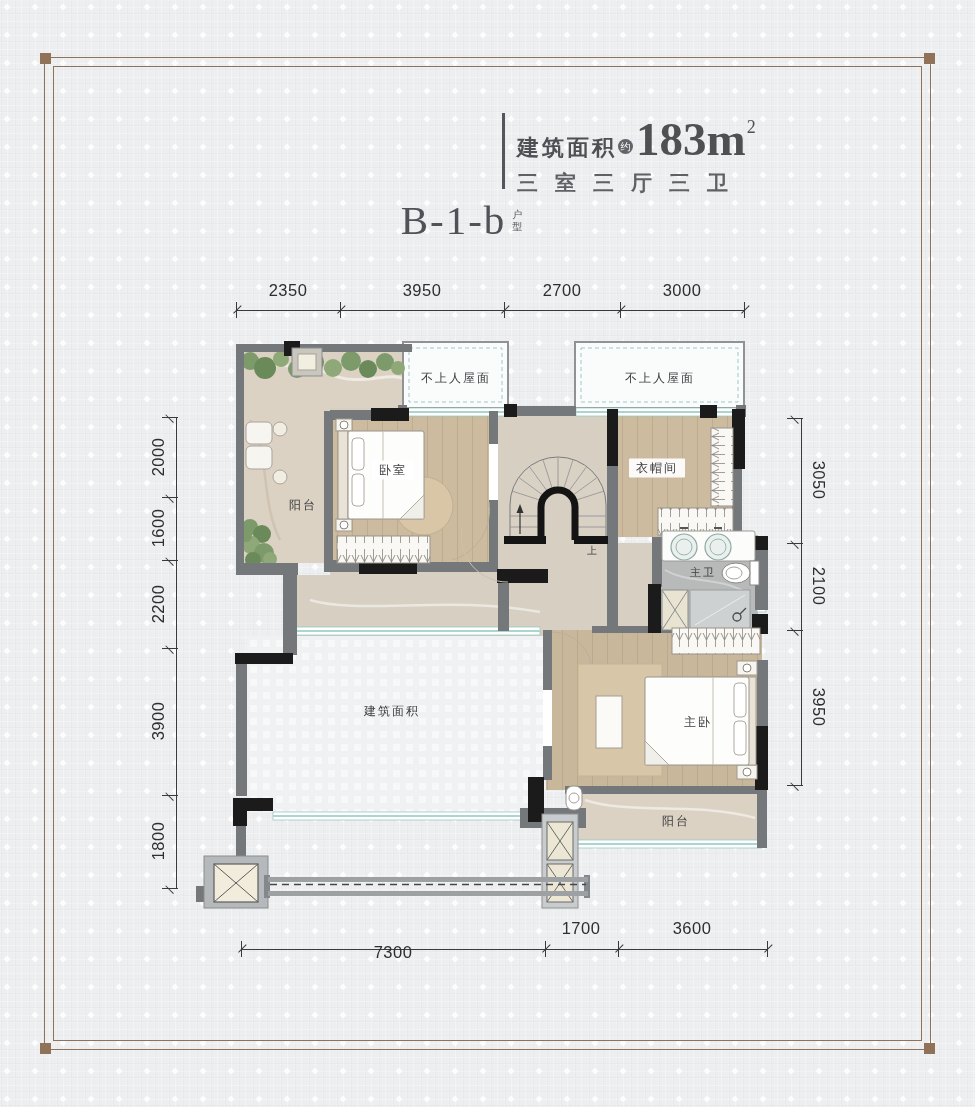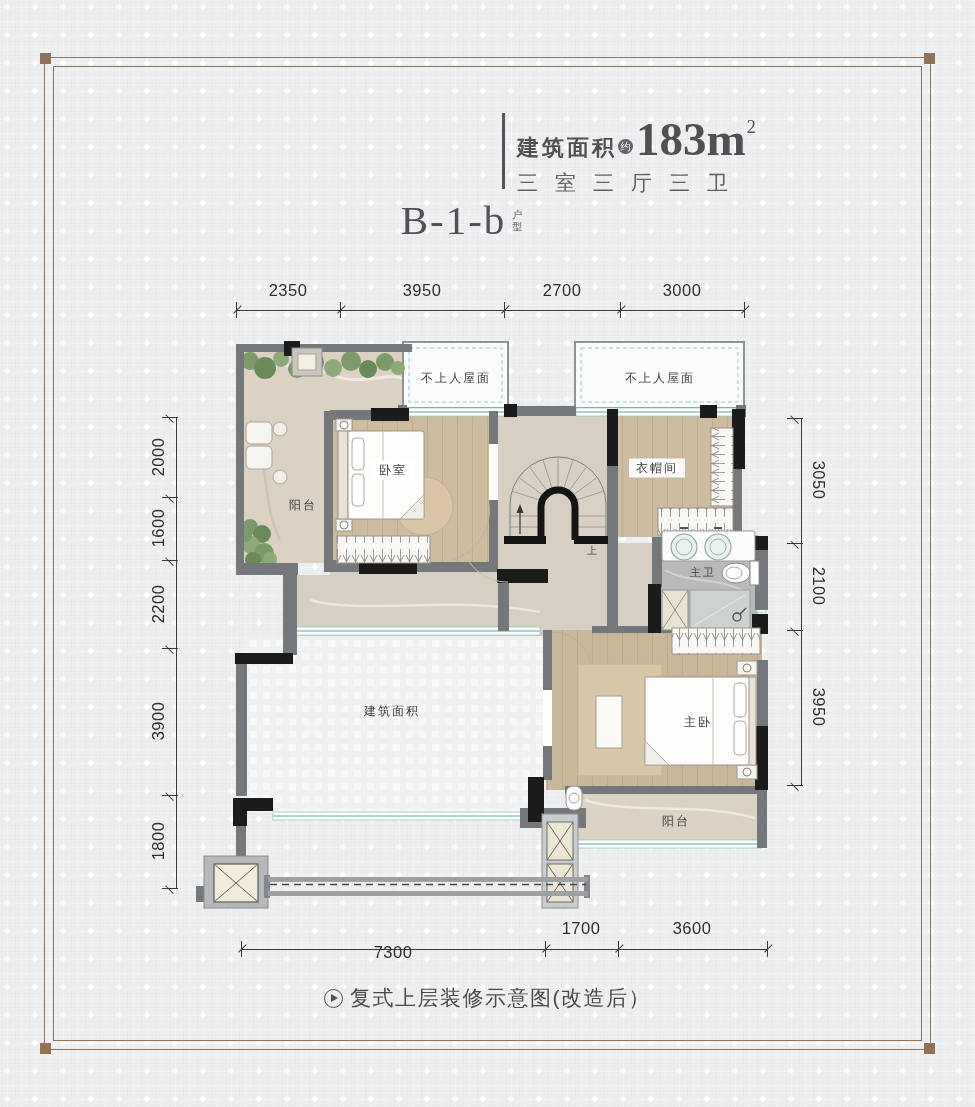--- a/index.html
+++ b/index.html
@@ -21,21 +21,21 @@
   .main-title{position:absolute;left:237px;top:108px;font-family:"Liberation Serif","DejaVu Serif",serif;
     font-size:58px;font-weight:700;letter-spacing:8px;color:#4a4b4f;line-height:1.2}
   .title-divider{position:absolute;left:502px;top:113px;width:2.5px;height:76px;background:#54555a}
   .area-block{position:absolute;left:517px;top:112px;width:240px}
   .area-line1{white-space:nowrap;color:#4f5054}
   .area-label{font-family:"Liberation Serif","DejaVu Serif",serif;font-size:22px;font-weight:600;letter-spacing:3px}
   .approx-circle{display:inline-block;width:15px;height:15px;border-radius:50%;background:#63646a;color:#fff;
     font-size:10px;line-height:15px;text-align:center;vertical-align:5px;margin:0 3px 0 1px}
   .area-value{font-family:"Liberation Serif","DejaVu Serif",serif;font-size:47px;font-weight:600;letter-spacing:0}
   .area-sup{font-family:"Liberation Serif","DejaVu Serif",serif;font-size:18px;vertical-align:22px;margin-left:1px}
-  .area-line2{margin-top:3px;font-size:21px;letter-spacing:17px;color:#606165;font-weight:400;white-space:nowrap}
+  .area-line2{margin-top:3px;font-size:21px;letter-spacing:17px;color:#606165;font-weight:700;white-space:nowrap}
   .unit-row{position:absolute;left:0;top:196px;width:975px;text-align:center;white-space:nowrap}
   .unit-inner{display:inline-block;position:relative;left:-26px}
   .unit-code{font-family:"Liberation Serif","DejaVu Serif",serif;font-size:41px;color:#515258;letter-spacing:2px}
   .unit-suffix{display:inline-block;vertical-align:4px;margin-left:6px;font-size:10px;line-height:1.2;color:#55565a;text-align:left}
   
   .dim-line-h{position:absolute;height:1.4px;background:#3a3a3c}
   .dim-line-v{position:absolute;width:1.4px;background:#3a3a3c}
   .tickv{position:absolute;width:1.4px;height:16px;background:#3a3a3c}
   .tickv::after{content:"";position:absolute;top:7px;left:-4.5px;width:11px;height:1.4px;background:#3a3a3c;transform:rotate(-45deg)}
   .tickh{position:absolute;width:16px;height:1.4px;background:#3a3a3c}
@@ -421,16 +421,13 @@
   <div class="plabel" style="left:660px;top:378px">不上人屋面</div>
   <div class="plabel" style="left:303px;top:505px">阳台</div>
   <div class="plabel boxed" style="left:393px;top:470px">卧室</div>
   <div class="plabel boxed" style="left:657px;top:468px">衣帽间</div>
   <div class="plabel small" style="left:703px;top:572px">主卫</div>
   <div class="plabel" style="left:392px;top:711px">建筑面积</div>
   <div class="plabel" style="left:698px;top:722px">主卧</div>
   <div class="plabel" style="left:676px;top:821px">阳台</div>
   <div class="plabel tiny" style="left:592px;top:551px">上</div>
 
-  <div class="footer">
-    <span class="play-circle"></span><span>复式上层装修示意图(改造后）</span>
-  </div>
 </div>
 
 </body></html>

